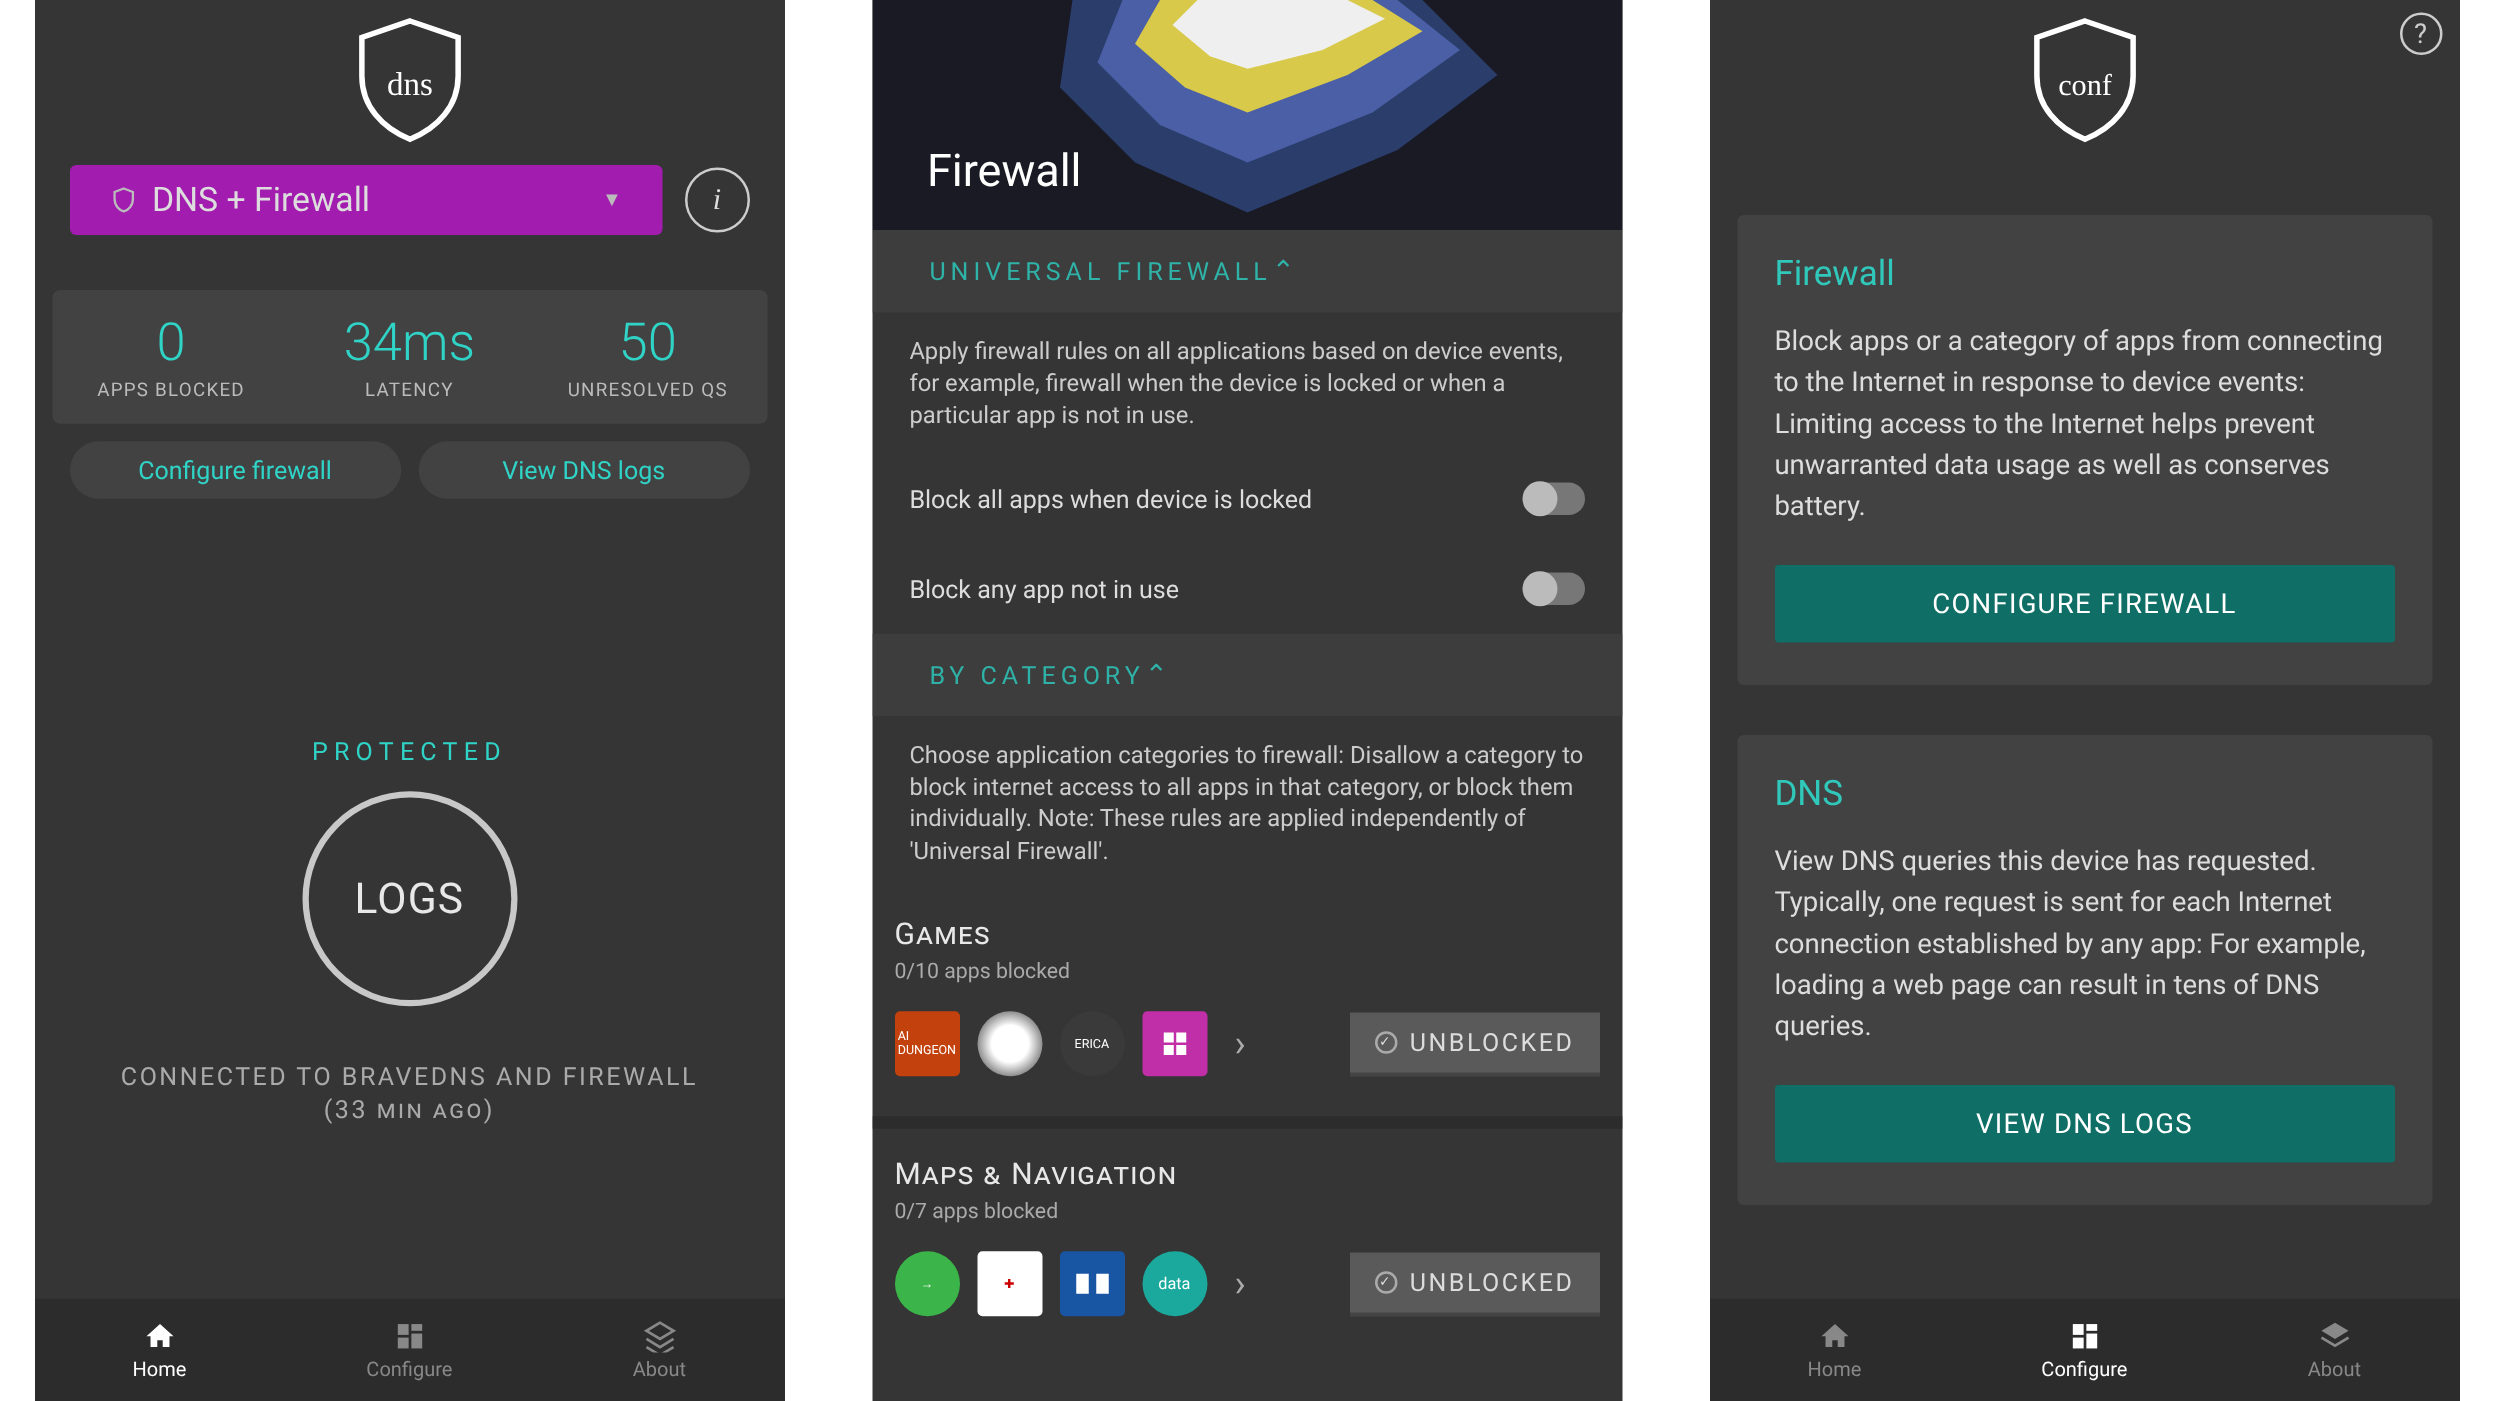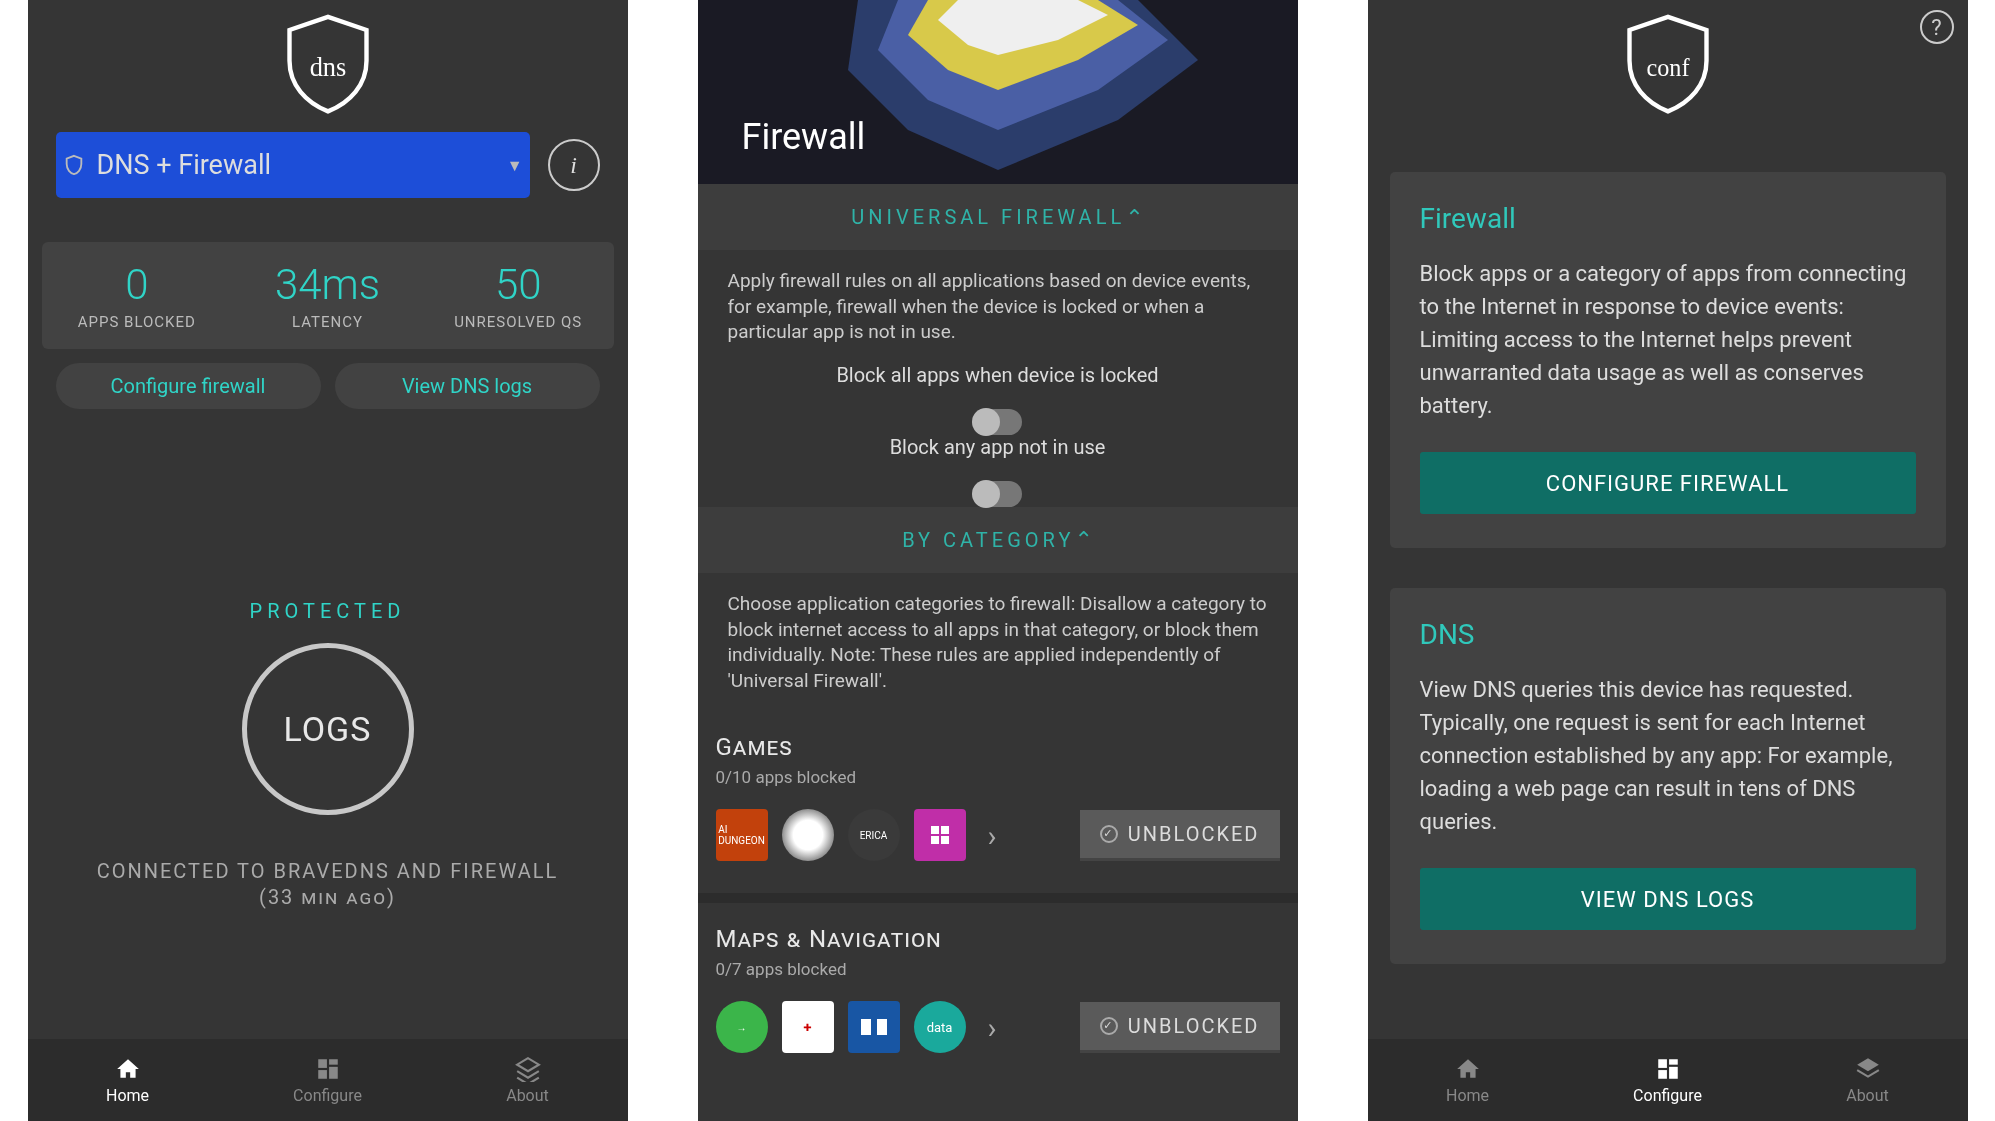--- a/index.html
+++ b/index.html
@@ -22,22 +22,22 @@
     display: flex;
     flex-direction: column;
     position: relative;
     overflow: hidden;
   }
   
   .logo-area { display:flex; justify-content:center; padding: 8px 0 14px; }
   .shield-logo { width: 110px; height: 110px; }
   .mode-row { display:flex; align-items:center; gap:18px; padding: 0 28px; }
   .mode-select {
-    flex:1; background:#1d4ed8; border-radius:5px; height:66px;
-    display:flex; align-items:center; padding:0 7px; justify-content:space-between;
+    flex:1; background:#a21caf; border-radius:5px; height:56px;
+    display:flex; align-items:center; padding:0 32px; justify-content:space-between;
   }
   .mode-select .shield-sm { width:22px; height:22px; fill:none; stroke:#bbb; stroke-width:2; }
   .mode-select .label { font-size:27px; color:#ddd; margin-left:12px; flex:1; }
   .mode-select .caret { color:#bbb; font-size:16px; }
   .info-circle {
     width:52px; height:52px; border:2px solid #ccc; border-radius:50%;
     display:flex; align-items:center; justify-content:center;
     font-family: Georgia, serif; font-style:italic; font-size:24px; color:#ddd;
   }
   .stat-card {
@@ -69,28 +69,28 @@
   .nav-item svg { width:26px; height:26px; }
   
   .hero {
     height:184px; background:#1a1a24; position:relative; display:flex; align-items:flex-end;
     padding: 0 44px 26px;
   }
   .hero-svg { position:absolute; inset:0; width:100%; height:100%; }
   .hero-title { position:relative; font-size:36px; color:#fff; font-weight:400; }
   .section-hdr {
     background:#3d3d3d; height:66px; display:flex; align-items:center;
-    padding:0 16px; justify-content:center;
+    padding:0 46px; justify-content:flex-start;
   }
   .section-hdr .t { color:#2fb3a8; font-size:20px; letter-spacing:4px; }
   .section-hdr .chev { color:#2fb3a8; font-size:22px; }
   .section-desc { font-size:19px; color:#ccc; padding: 18px 30px; line-height:1.35; }
   .toggle-row {
     display:flex; align-items:center; justify-content:space-between;
-    padding: 0 30px; height:72px; font-size:20px; color:#ddd;flex-direction:column;
+    padding: 0 30px; height:72px; font-size:20px; color:#ddd;
   }
   .toggle {
     width:48px; height:26px; background:#777; border-radius:14px; position:relative;
   }
   .toggle::after {
     content:""; position:absolute; width:28px; height:28px; background:#bbb;
     border-radius:50%; top:-1px; left:-2px;
   }
   .cat-block { padding: 22px 18px 32px; border-bottom: 10px solid #2c2c2c; }
   .cat-title { font-size:24px; font-variant:small-caps; color:#e8e8e8; letter-spacing:1px; }

